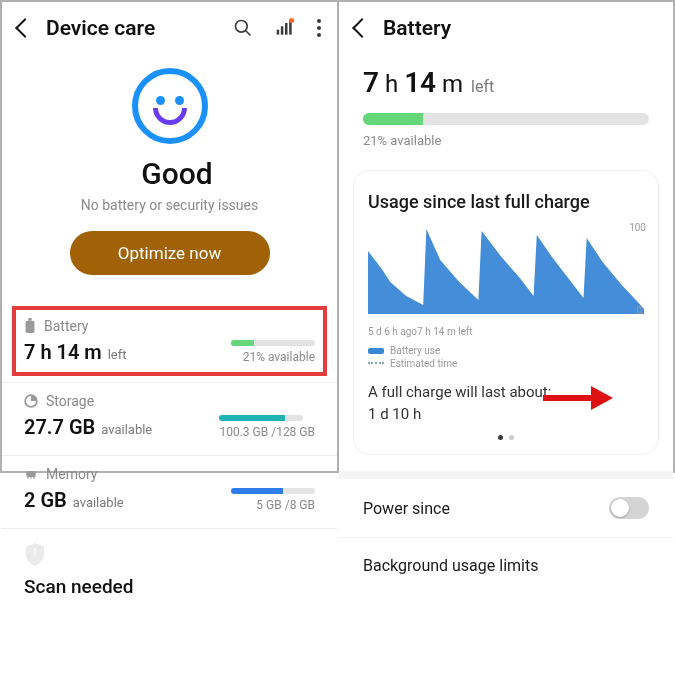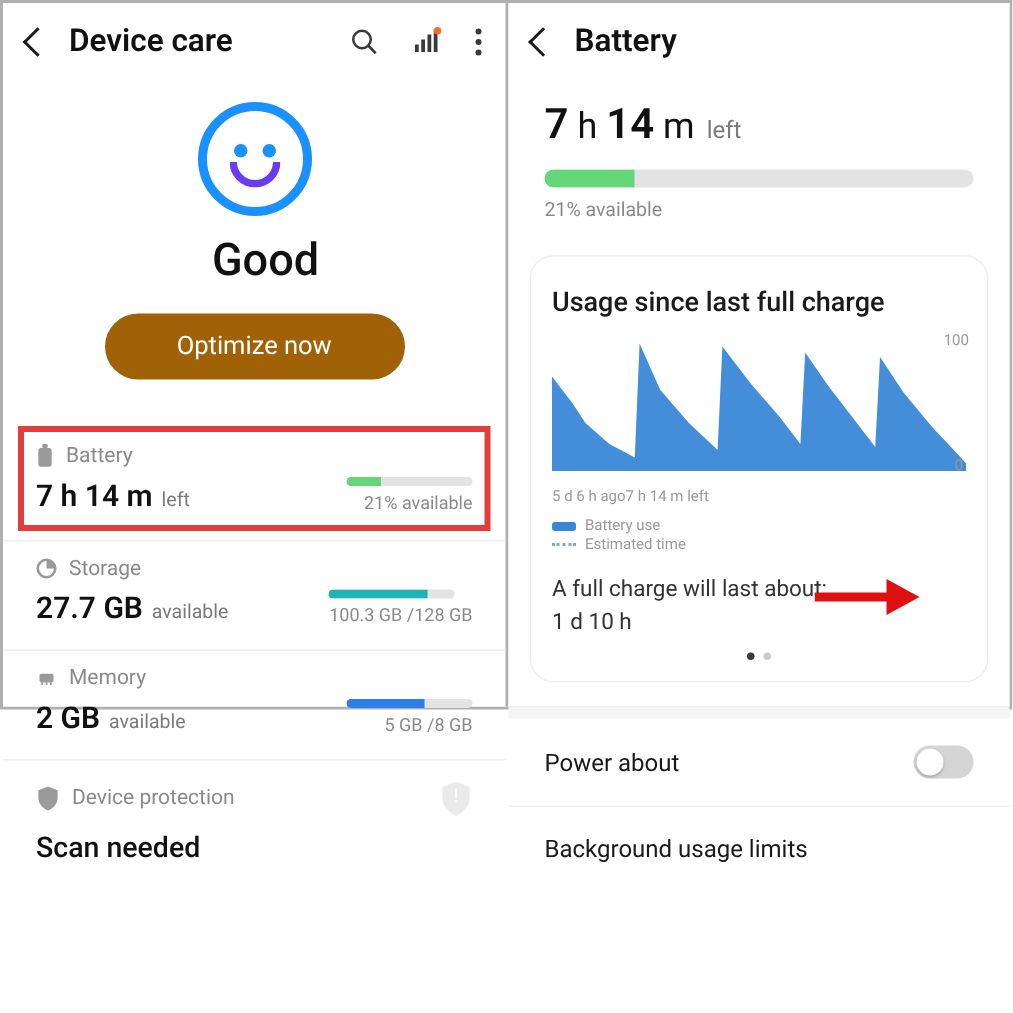--- a/index.html
+++ b/index.html
@@ -103,20 +103,21 @@
     </div>
 
     <div class="smiley-wrap">
       <div class="smiley">
           <div class="eye l"></div>
           <div class="eye r"></div>
           <div class="mouth"></div>
         </div>
     </div>
     <div class="status-title">Good</div>
+    <div class="status-sub">No battery or security issues</div>
     <button class="opt-btn">Optimize now</button>
 
     <div class="sec battery">
       <div class="high-box"></div>
       <div class="row-top">
         <svg width="12" height="16" viewBox="0 0 12 18">
             <rect x="1" y="3" width="10" height="14" rx="2" fill="#9a9a9a"></rect>
             <rect x="4" y="0" width="4" height="3" rx="1" fill="#9a9a9a"></rect>
           </svg>
         <span>Battery</span>
@@ -175,26 +176,20 @@
         <div style="text-align:right">
           <div class="bar blue">
               <div class="fill"></div>
             </div>
           <div class="sub-right">5 GB /8 GB</div>
         </div>
       </div>
     </div>
 
     <div class="dp-row">
-      <div class="dp-label">
-        <svg class="shield-outline" viewBox="0 0 24 28">
-            <path d="M12 2 L22 6 V14 C22 20 17 25 12 27 C7 25 2 20 2 14 V6 Z" fill="#9a9a9a"></path>
-          </svg>
-        <span>Device protection</span>
-      </div>
       <svg class="shield-badge" viewBox="0 0 24 28">
           <path d="M12 2 L22 6 V14 C22 20 17 25 12 27 C7 25 2 20 2 14 V6 Z" fill="#bdbdbd"></path>
           <text x="12" y="17" text-anchor="middle" font-size="14" fill="#fff">!</text>
         </svg>
     </div>
     <div class="scan-needed">Scan needed</div>
   </div>
 
   <div class="pane right">
     <div class="hdr">
@@ -242,21 +237,21 @@
       </div>
       <div class="pager">
           <span class="on"></span>
           <span></span>
         </div>
     </div>
 
     <div class="rb-sep"></div>
 
     <div class="r-row">
-      <div class="lbl">Power about</div>
+      <div class="lbl">Power since</div>
       <div class="toggle">
           <div class="knob"></div>
         </div>
     </div>
     <div class="r-row" style="border-bottom:none">
       <div class="lbl">Background usage limits</div>
     </div>
 
     <svg class="arrow-annot" width="70" height="30" viewBox="0 0 70 30">
       <line x1="0" y1="15" x2="50" y2="15" stroke="#d11" stroke-width="6"></line>

